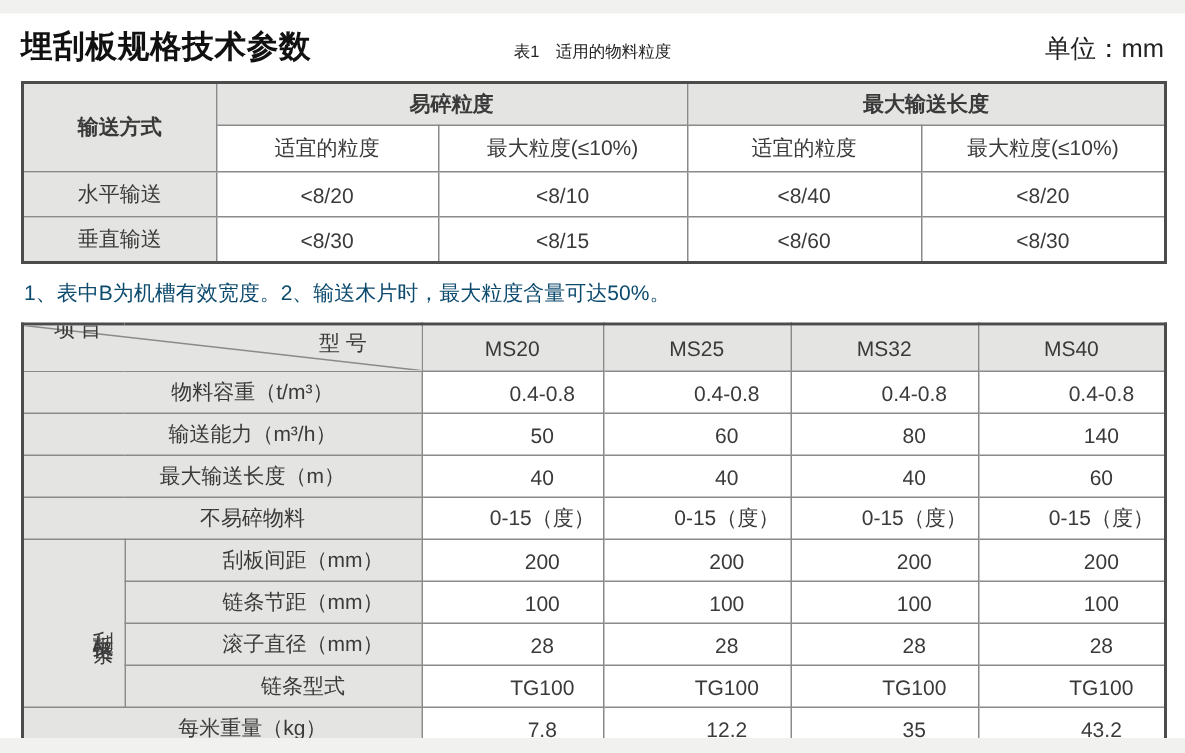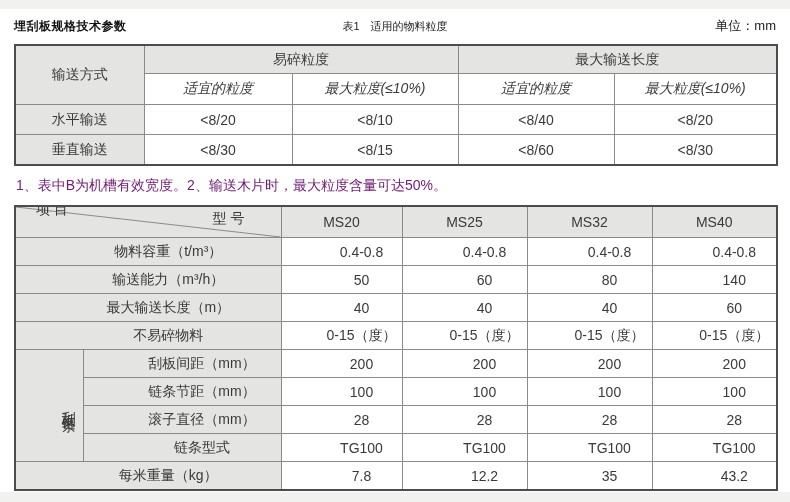--- a/index.html
+++ b/index.html
@@ -5,34 +5,34 @@
   html,body{margin:0;padding:0;}
   body{
     width:790px;height:502px;position:relative;overflow:hidden;
     background:#ffffff;color:#333;
     font-family:"Liberation Sans","DejaVu Sans",sans-serif;
   }
   .strip-top{height:9px;background:#f1f1ef;}
   .strip-bottom{position:absolute;left:0;right:0;bottom:0;height:10px;background:#f1f1ef;}
   .content{padding:0 14px;}
   .title-row{display:flex;align-items:baseline;margin:8px 0 9px 0;}
-  .page-title{flex:1;font-size:12px;font-weight:bold;color:#111;letter-spacing:0.5px;}
+  .page-title{flex:1;font-size:21px;font-weight:bold;color:#111;letter-spacing:0.5px;}
   .caption{flex:0 0 auto;text-align:center;font-size:11px;color:#222;}
-  .unit{flex:1;text-align:right;font-size:13px;color:#222;}
+  .unit{flex:1;text-align:right;font-size:17px;color:#222;}
 
   table{border-collapse:collapse;table-layout:fixed;width:762px;border:2px solid #4c4c4c;}
   td{border:1px solid #8a8a8a;text-align:center;vertical-align:middle;
      font-size:14px;color:#3a3a3a;padding:0;overflow:hidden;white-space:nowrap;}
   .hdr{background:#e4e4e2;}
-  .t1 .r1 td{height:27px;}
-  .t1 .r2 td{height:30px;font-style:italic;}
+  .t1 .r1 td{height:27px;font-weight:bold;}
+  .t1 .r2 td{height:30px;}
   .t1 .rdata td{height:29px;}
   .t2 .rhead td{height:30px;}
   .t2 .rdata td{height:27px;padding-left:40px;}
-  .note{margin:11px 0 10px 2px;font-size:14px;color:#701a75;}
+  .note{margin:11px 0 10px 2px;font-size:14px;color:#0c4a6e;}
 
   .corner{position:relative;}
   .diag{position:absolute;left:0;top:0;width:100%;height:100%;display:block;}
   .corner-model{position:absolute;top:3px;right:36px;}
   .corner-item{position:absolute;bottom:18px;left:20px;}
   .group-cell span{writing-mode:vertical-lr;text-orientation:upright;
      letter-spacing:3px;line-height:1;display:inline-block;}
 </style>
 </head>
 <body>

